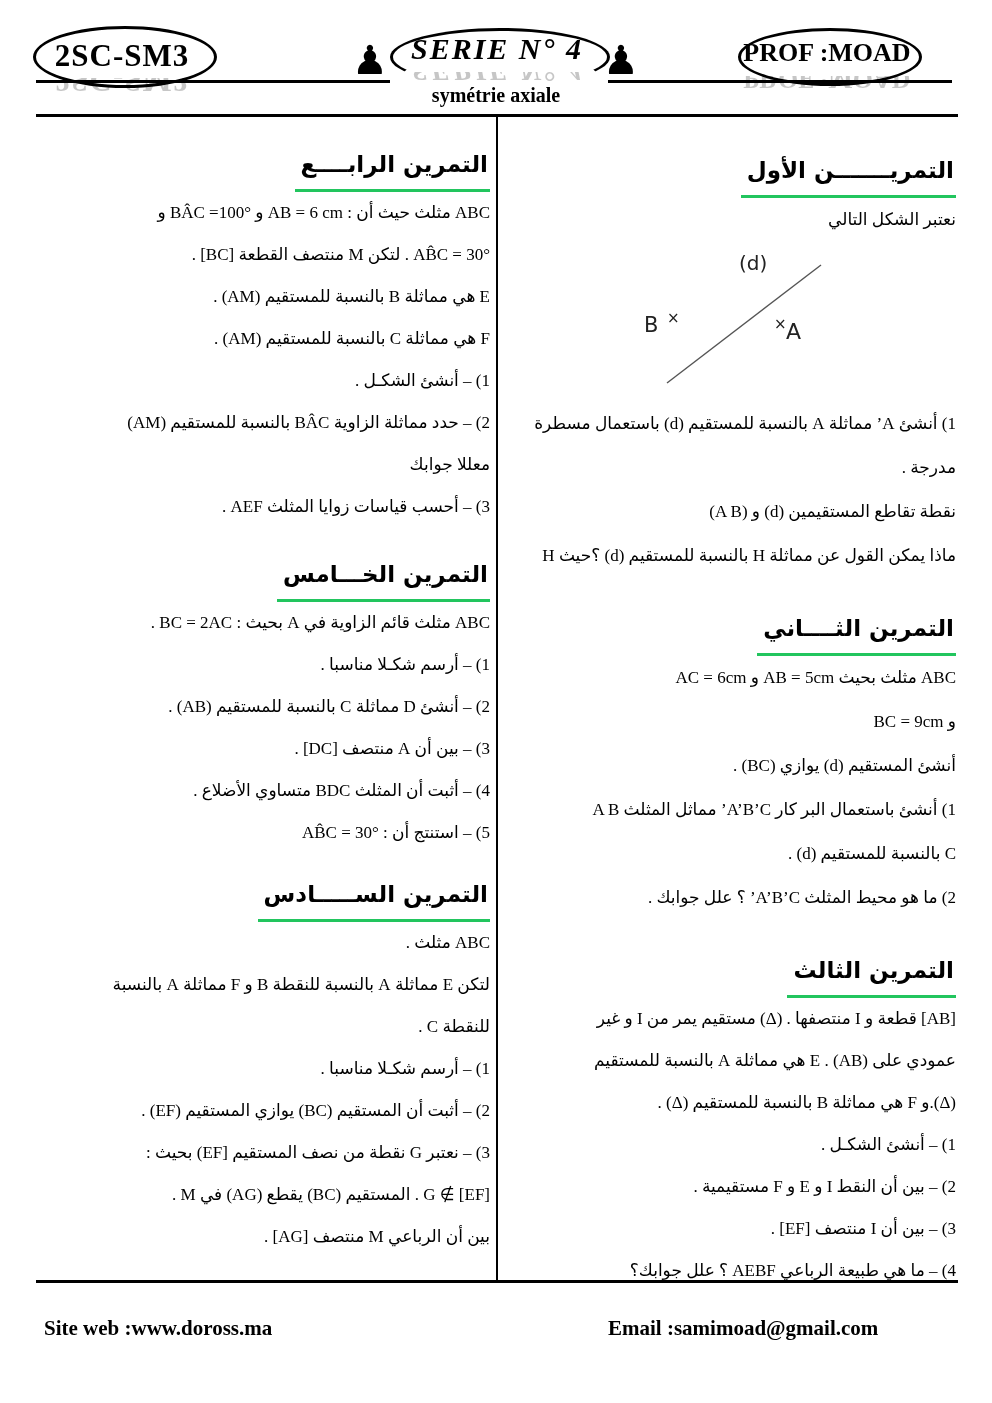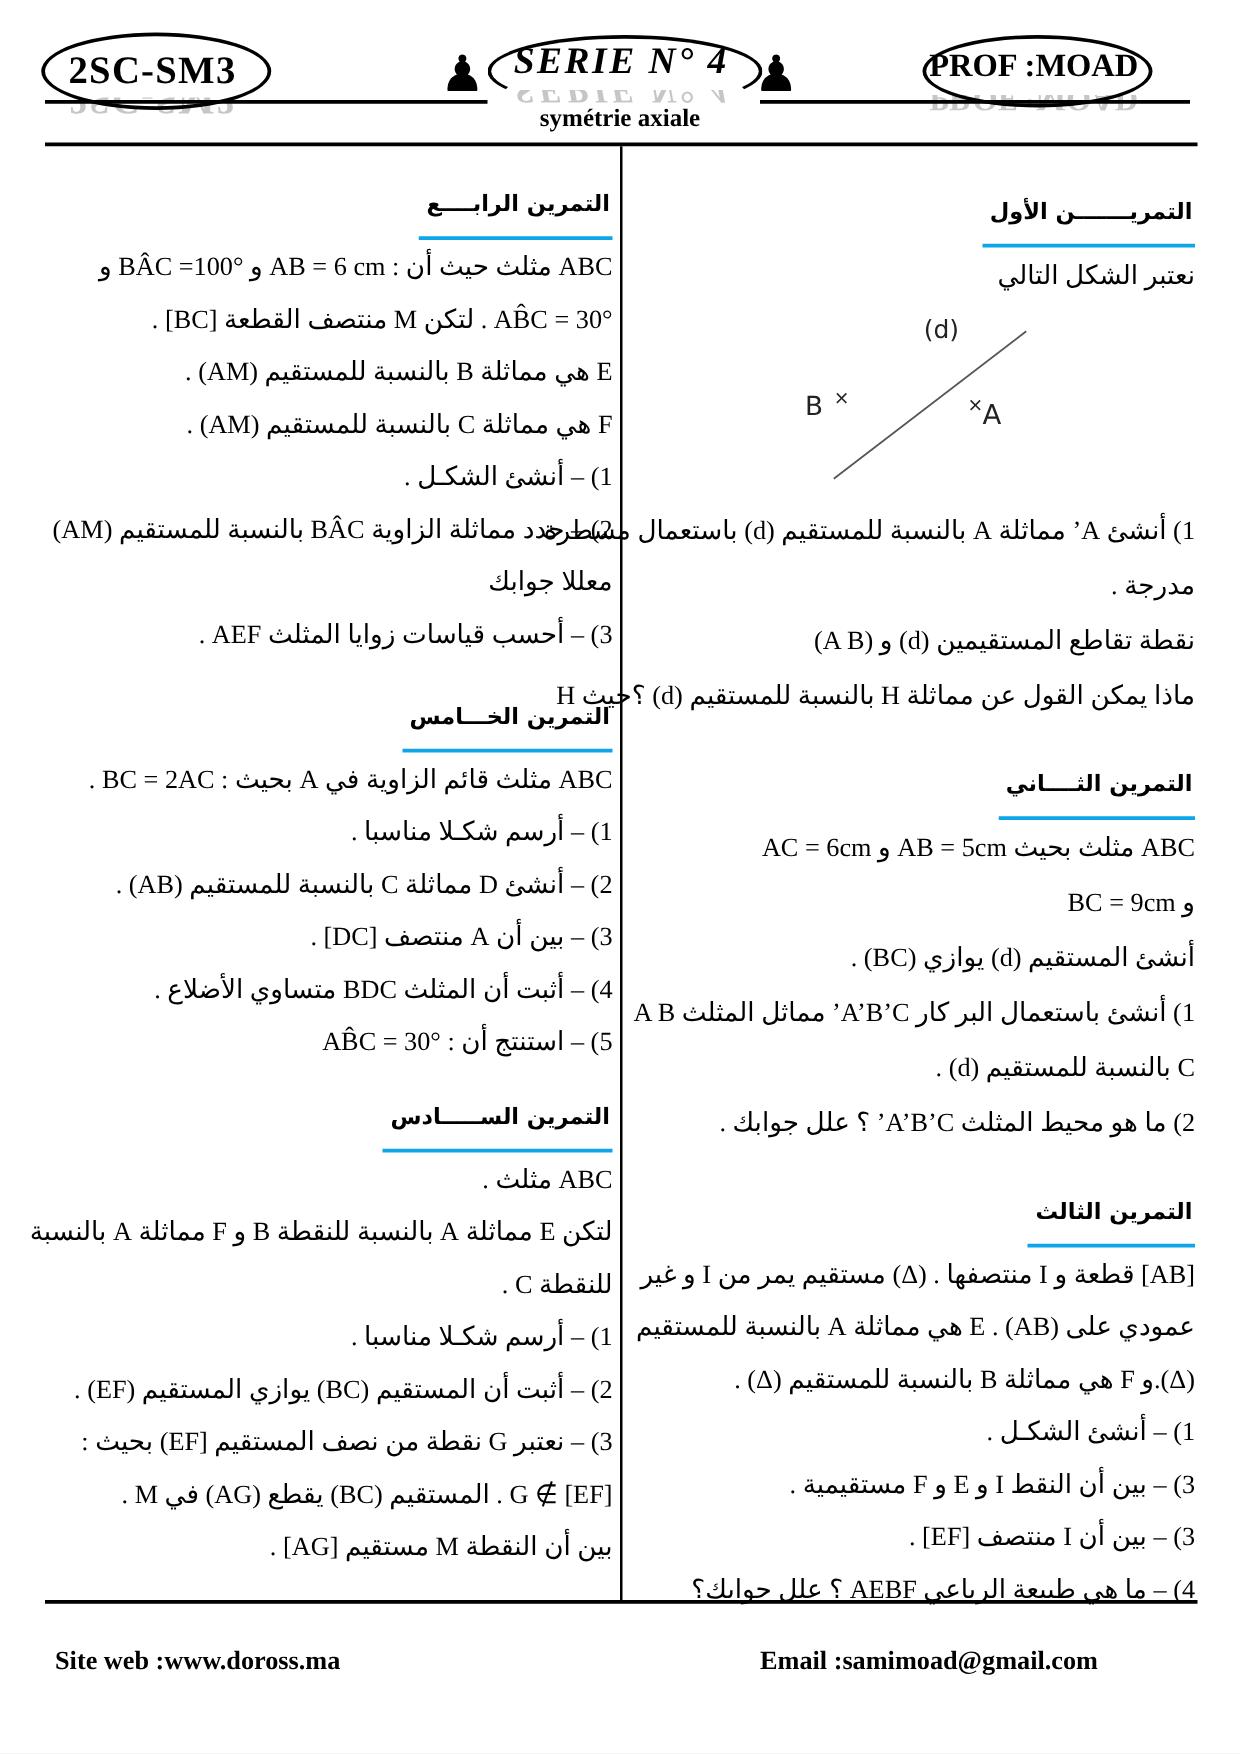--- a/index.html
+++ b/index.html
@@ -59,27 +59,27 @@
   .col-right { left:508px; top:148px; width:448px; }
   .col-left  { left:44px;  top:142px; width:446px; }
   section { display:block; }
   .gap28 { margin-top:28px; }
   .gap24 { margin-top:24px; }
   .gap18 { margin-top:18px; }
   .ex-title {
     direction:rtl; text-align:right; height:50px; line-height:44px;
   }
   .ex-title-text {
-    display:inline-block; font-weight:bold; font-size:18px;
+    display:inline-block; font-weight:bold; font-size:23px;
     font-family:"DejaVu Sans",sans-serif;
-    border-bottom:3px solid #0ea5e9; padding:0 2px 3px 6px;
+    border-bottom:3px solid #22c55e; padding:0 2px 3px 6px;
   }
   .line {
     direction:rtl; text-align:right; white-space:nowrap;
-    font-size:21px; height:44px; line-height:44px;
+    font-size:17px; height:44px; line-height:44px;
     font-family:"Liberation Serif","DejaVu Sans",sans-serif;
   }
   .tight .line { height:42px; line-height:42px; }
   
   .figure { position:relative; height:160px; direction:ltr; }
   .figure svg { display:block; }
   
   .footer-site, .footer-email {
     position:absolute; top:1316px; font-weight:bold; font-size:21px;
     font-family:"Liberation Serif","DejaVu Sans",serif; white-space:nowrap;
@@ -160,21 +160,21 @@
 
     <section class="gap28 tight">
       <div class="ex-title">
         <span class="ex-title-text">التمرين الثالث</span>
       </div>
       <div>
           <div class="line">[AB] قطعة و I منتصفها . (Δ) مستقيم يمر من I و غير</div>
           <div class="line">عمودي على (AB) . E هي مماثلة A بالنسبة للمستقيم</div>
           <div class="line">(Δ).و F هي مماثلة B بالنسبة للمستقيم (Δ) .</div>
           <div class="line">1) – أنشئ الشكـل .</div>
-          <div class="line">3) – بين أن النقط I و E و F مستقيمية .</div>
+          <div class="line">2) – بين أن النقط I و E و F مستقيمية .</div>
           <div class="line">3) – بين أن I منتصف [EF] .</div>
           <div class="line">4) – ما هي طبيعة الرباعي AEBF ؟  علل جوابك؟</div>
         </div>
     </section>
 
   </div>
 
   <div class="col col-left">
 
     <section class="tight">
@@ -212,21 +212,21 @@
         <span class="ex-title-text">التمرين الســـــادس</span>
       </div>
       <div>
           <div class="line">ABC مثلث .</div>
           <div class="line">لتكن E مماثلة A بالنسبة للنقطة B و F مماثلة A بالنسبة</div>
           <div class="line">للنقطة C .</div>
           <div class="line">1) – أرسم شكـلا مناسبا .</div>
           <div class="line">2) – أثبت أن المستقيم (BC) يوازي المستقيم (EF) .</div>
           <div class="line">3) – نعتبر G نقطة من نصف المستقيم [EF) بحيث :</div>
           <div class="line">G ∉ [EF] . المستقيم (BC) يقطع (AG) في M .</div>
-          <div class="line">بين أن النقطة M مستقيم [AG] .</div>
+          <div class="line">بين أن الرباعي M منتصف [AG] .</div>
         </div>
     </section>
 
   </div>
 
   <span class="footer-site">Site web :www.doross.ma</span>
   <span class="footer-email">Email :samimoad@gmail.com</span>
 
 </div>
 

